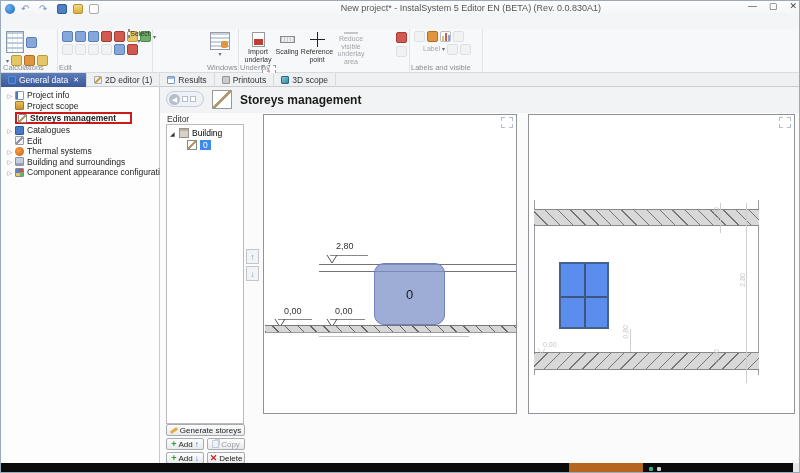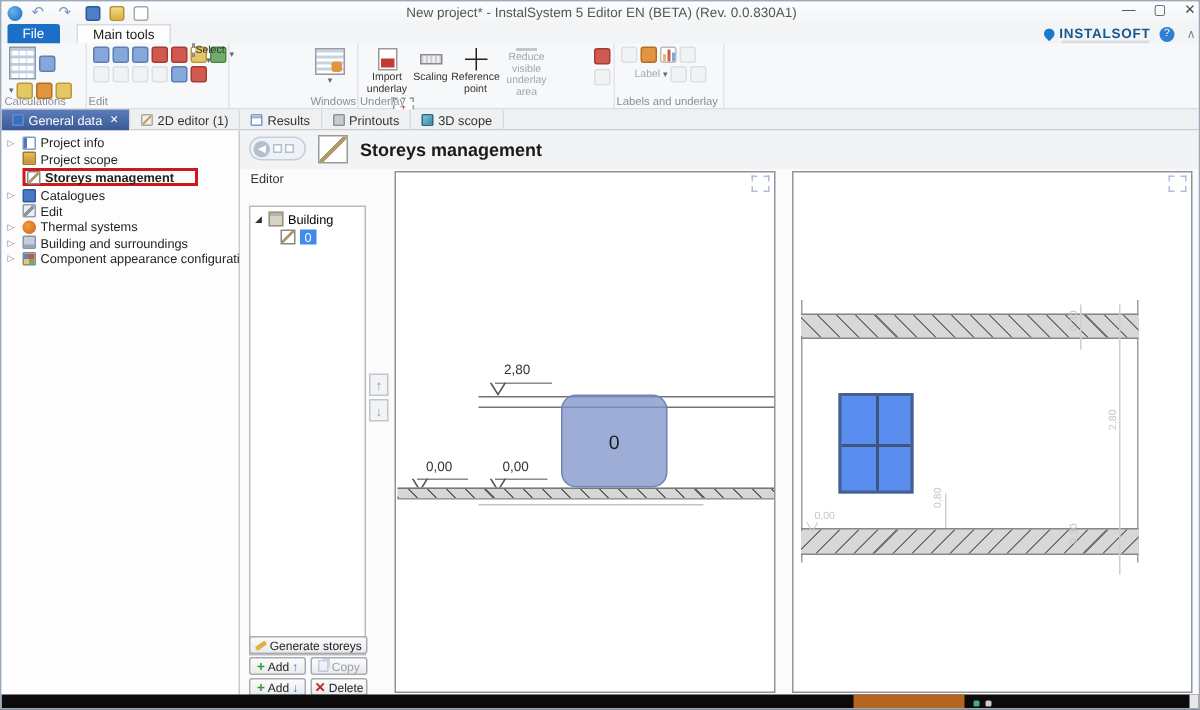--- a/index.html
+++ b/index.html
@@ -13,21 +13,21 @@
   
   #titlebar { position:absolute; left:0; top:0; width:800px; height:15px;
     background:linear-gradient(#fdfdfe,#f2f4f6); }
   #qat { position:absolute; left:4px; top:1px; display:flex; gap:6px; align-items:center; height:13px;}
   .qic { width:10px; height:10px; border-radius:2px; }
   .qic.app   { background:radial-gradient(circle at 35% 35%, #6db2ef, #1668b8); border-radius:50%; }
   .qic.undo, .qic.redo { width:12px; color:#7a95c0; font-size:10px; line-height:10px; background:none;}
   .qic.save  { background:#4d7fc4; border:1px solid #2f5a94; }
   .qic.open  { background:linear-gradient(#f2d98a,#dcae3c); border:1px solid #b8912f; }
   .qic.new   { background:#fff; border:1px solid #aaa; }
-  #win-title { position:absolute; left:200px; right:200px; top:2px; text-align:center;
+  #win-title { position:absolute; left:200px; right:200px; top:2px; text-align:right;
     font-size:9px; color:#555; white-space:nowrap; }
   #win-controls { position:absolute; right:4px; top:0; display:flex; gap:12px; font-size:9px; color:#444; }
   #win-controls span { cursor:default; }
 
   
   #ribbontabs { position:absolute; left:0; top:15px; width:800px; height:13px; background:#f2f4f6; }
   .rtab { position:absolute; top:0; height:13px; font-size:9px; padding:1px 10px; }
   #tab-file { left:4px; background:#1b6fc6; color:#fff; border-radius:2px 2px 0 0; }
   #tab-main { left:50px; background:#fdfdfe; color:#222; border:1px solid #d5dae0; border-bottom:none; }
   #brand { position:absolute; right:34px; top:1px; display:flex; align-items:center; gap:3px; }
@@ -110,21 +110,21 @@
   .dico.gen { background:#3a6ec0; border:1px solid #fff3; }
   .dico.pen { background:linear-gradient(135deg,#eee 40%, #caa452 40% 60%, #eee 60%); border:1px solid #aaa; }
   .dico.res { background:#fff; border:1px solid #7a9ac8; box-shadow:inset 0 2px #9ab8dc; }
   .dico.prn { background:#c8ccd0; border:1px solid #90959a; }
   .dico.d3  { background:linear-gradient(135deg,#7ec8d8,#3a88a8); border:1px solid #2a6880; }
 
   
   #nav { position:absolute; left:0; top:86px; width:159px; height:376px; background:#fdfdfd;
     border-right:1px solid #c8cbce; padding-top:3px; }
   .navitem { display:flex; align-items:center; gap:3px; height:10.5px; padding-left:4px;
-    font-size:8.5px; color:#222; white-space:nowrap; }
+    font-size:8.5px; color:#222; white-space:nowrap;text-align:right; }
   .navitem .exp { width:7px; font-size:6px; color:#888; flex:none; }
   .nico { width:9px; height:9px; flex:none; border-radius:1px; }
   .nico.info { background:#fff; border:1px solid #7a9ac8; box-shadow:inset 2px 0 #4a78c0; }
   .nico.scope { background:linear-gradient(#e8c05a,#c89030); border:1px solid #a07828; }
   .nico.storey { background:linear-gradient(135deg,#fff 40%, #b09a6a 40% 58%, #fff 58%); border:1px solid #8a8a8a; }
   .nico.cat { background:#4a78c8; border:1px solid #2f5a9c; }
   .nico.edit { background:linear-gradient(135deg,#eee 40%, #8898a8 40% 60%, #eee 60%); border:1px solid #99a; }
   .nico.build { background:#c4cede; border:1px solid #8a94a8; box-shadow:inset 0 -2px #98a4b8; }
   .nico.therm { background:radial-gradient(circle at 40% 40%, #f0a040, #d05818); border-radius:50%; }
   .nico.comp { background:conic-gradient(#d05050 0 25%, #6fae68 0 50%, #e6c766 0 75%, #5a84c8 0); border:1px solid #888; }
@@ -138,21 +138,21 @@
   #back-cluster .bc-circle { width:11px; height:11px; border-radius:50%; background:#b4bfcc; color:#fff;
      font-size:7px; text-align:center; line-height:11px; }
   #back-cluster .bc-sq { width:6px; height:6px; border:1px solid #b4bfcc; background:#fff; }
   #chead .hicon { position:absolute; left:52px; top:3px; width:20px; height:19px; background:#fff; border:1px solid #999;
      background-image:linear-gradient(135deg, transparent 44%, #b09a6a 44% 56%, transparent 56%); }
   #chead .htitle { position:absolute; left:80px; top:6px; font-size:12px; font-weight:bold; color:#1a1a1a; }
 
   
   #main { position:absolute; left:159px; top:112px; width:641px; height:350px; background:#fbfbfc; }
   #storeys-label { position:absolute; left:7px; top:1px; font-size:8.5px; color:#333; }
-  #storeys-tree { position:absolute; left:6px; top:11px; width:78px; height:300px; background:#fff; border:1px solid #b8bcc0; padding-top:2px;margin-top:13px;}
+  #storeys-tree { position:absolute; left:6px; top:11px; width:78px; height:300px; background:#fff; border:1px solid #b8bcc0; padding-top:2px;}
   .trow { display:flex; align-items:center; gap:3px; font-size:8.5px; height:12px; padding-left:3px; }
   .trow .exp { font-size:6px; color:#333; width:6px; }
   .tico { width:10px; height:10px; flex:none; }
   .tico.bld { background:#d8d2c2; border:1px solid #98928a; box-shadow:inset 0 2px #b8b2a2; }
   .tico.sto { background:linear-gradient(135deg,#fff 40%, #b09a6a 40% 58%, #fff 58%), #fff; border:1px solid #888; }
   .trow.selected .tlabel { background:#3d8beb; color:#fff; padding:0 3px; }
   .trow.child { padding-left:20px; }
 
   #btn-up, #btn-dn { position:absolute; left:86px; width:13px; height:15px; font-size:9px; color:#8aa0c0;
      background:#f2f3f4; border:1px solid #c2c6ca; text-align:center; line-height:14px; }
@@ -165,21 +165,21 @@
   #btn-copy     { left:47px; top:325px; width:38px; color:#9aa0a6; }
   #btn-add-dn   { left:6px; top:339px; width:38px; }
   #btn-delete   { left:47px; top:339px; width:38px; }
   .wand { width:8px; height:3px; background:#e0b040; transform:rotate(-35deg); border-radius:1px; }
   .plus { color:#2f9a2f; font-weight:bold; font-size:9px; }
   .arr  { color:#3a7ad0; font-weight:bold; font-size:8px; }
   .copyic { width:7px; height:8px; border:1px solid #9ab; background:#eef; box-shadow:2px -2px 0 -1px #9ab; opacity:.5;}
   .delx { color:#c22; font-weight:bold; font-size:9px; }
 
   
-  .panel { position:absolute; top:1px; height:348px; background:#fff; border:1px solid #909498; }
+  .panel { position:absolute; top:1px; height:300px; background:#fff; border:1px solid #909498; }
   #panel-section { left:103px; width:254px; }
   #panel-elev { left:368px; width:267px; }
   .corner-ics { position:absolute; right:3px; top:2px; width:12px; height:11px; opacity:.8; }
   .corner-ics i { position:absolute; width:4px; height:4px; border:1px solid #9fb0c8; border-left:none; border-bottom:none; }
   .corner-ics i:nth-child(1){ left:0; top:0; transform:rotate(-90deg);}
   .corner-ics i:nth-child(2){ right:0; top:0; }
   .corner-ics i:nth-child(3){ left:0; bottom:0; transform:rotate(180deg);}
   .corner-ics i:nth-child(4){ right:0; bottom:0; transform:rotate(90deg);}
 
   .hline { position:absolute; height:1px; background:#707478; }
@@ -230,31 +230,20 @@
       <span class="qic new"></span>
     </div>
     <div id="win-title">New project* - InstalSystem 5 Editor EN (BETA) (Rev. 0.0.830A1)</div>
     <div id="win-controls">
       <span>—</span>
       <span>▢</span>
       <span>✕</span>
     </div>
   </div>
 
-  <div id="ribbontabs">
-    <div class="rtab" id="tab-file">File</div>
-    <div class="rtab" id="tab-main">Main tools</div>
-    <div id="brand">
-      <span class="drop"></span>
-      <span class="name">INSTALSOFT</span>
-      <span class="tagline"></span>
-    </div>
-    <div id="help-badge">?</div>
-    <div id="ribbon-collapse">∧</div>
-  </div>
 
   <div id="ribbon">
 
     <div class="rgroup" id="g-calc">
       <div class="icrow">
         <span class="calcbig"></span>
         <span class="ic b"></span>
       </div>
       <div class="icrow">
         <span class="caret">▾</span>
@@ -335,21 +324,21 @@
         <span class="ic o"></span>
         <span class="chartic"></span>
         <span class="ic dis"></span>
       </div>
       <div class="lblbtn">
         <span>Label</span>
         <span class="caret">▾</span>
         <span class="ic dis" style="display:inline-block;vertical-align:middle"></span>
         <span class="ic dis" style="display:inline-block;vertical-align:middle"></span>
       </div>
-      <div class="glabel">Labels and underlay</div>
+      <div class="glabel">Labels and visible</div>
     </div>
   </div>
 
   <div id="doctabs">
     <div class="dtab active">
       <span class="dico gen"></span>
       <span>General data</span>
       <span class="close">✕</span>
     </div>
     <div class="dtab">

